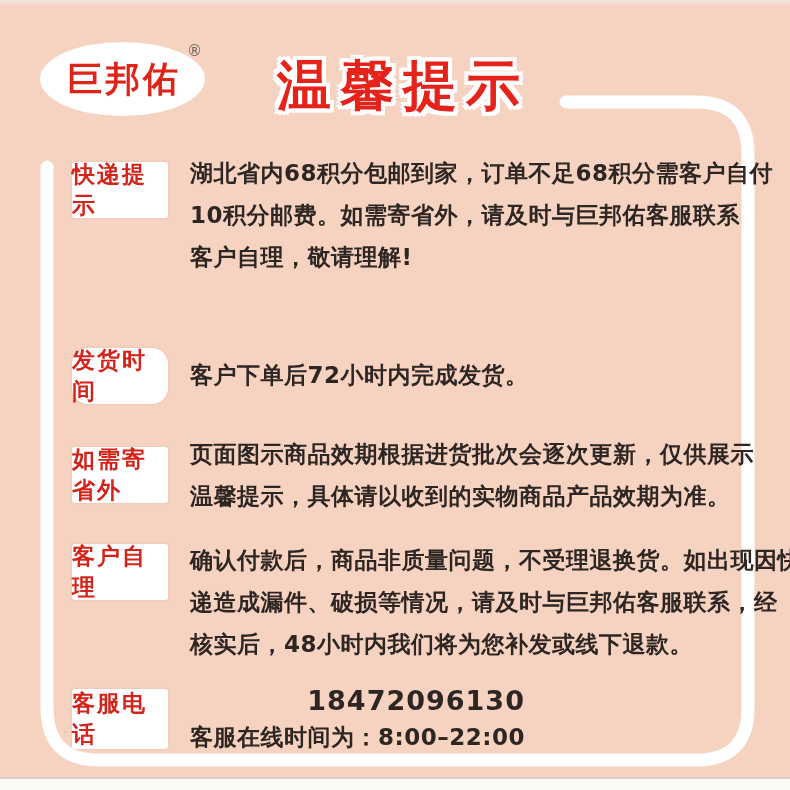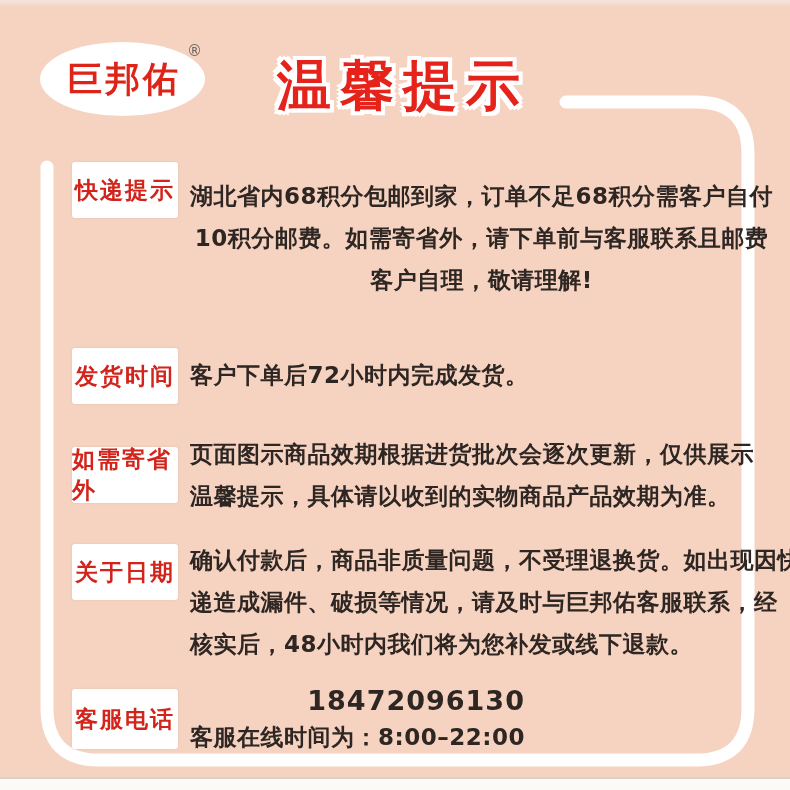--- a/index.html
+++ b/index.html
@@ -56,41 +56,41 @@
     color: var(--title_red, #e5231b);
     text-shadow:
       -4px -4px 0 #fff,  4px -4px 0 #fff,
       -4px  4px 0 #fff,  4px  4px 0 #fff,
       -4px  0   0 #fff,  4px  0   0 #fff,
        0   -4px 0 #fff,  0    4px 0 #fff;
   }
 
   
   .label {
-    position: absolute; left: 72px; width: 106px; height: 56px;
+    position: absolute; left: 72px; width: 96px; height: 56px;
     background: #ffffff; border-radius: 3px;
     display: flex; align-items: center; justify-content: center;
     color: var(--label_red, #d2241b);
     font-size: 23px; font-weight: bold; letter-spacing: 2px;
     box-shadow: 0 0 2px rgba(180,140,120,.25);
   }
   .s1 .label { top: 162px; }
-  .s2 .label { top: 348px; }
+  .s2 .label { top: 348px; border-radius: 16px; }
   .s3 .label { top: 447px; }
   .s4 .label { top: 544px; }
   .s5 .label { top: 689px; height: 60px; }
 
   
   .lines {
     position: absolute; left: 190px;
     color: var(--body_text, #2d2622);
     font-size: 23px; font-weight: bold; letter-spacing: .5px;
     line-height: 42px; white-space: nowrap;
   }
-  .s1 .lines { top: 175px; text-align: center; }
+  .s1 .lines { top: 152px; }
   .s2 .lines { top: 354px; text-align: center; }
   .s3 .lines { top: 433px; }
   .s4 .lines { top: 539px; }
   .s5 .lines { top: 683px; line-height: 36px; }
   .s5 .line.phone { font-size: 27px; letter-spacing: 1px; text-align: right; }
 </style>
 </head>
 <body>
 
 <div class="page">
@@ -105,42 +105,42 @@
     <span class="logo-text">巨邦佑</span>
     <span class="reg">®</span>
   </div>
 
   <h1 class="title">温馨提示</h1>
 
   <section class="sec s1">
     <div class="label">快递提示</div>
     <div class="lines">
       <div class="line">湖北省内68积分包邮到家，订单不足68积分需客户自付</div>
-      <div class="line">10积分邮费。如需寄省外，请下单前与客服联系且邮费</div>
+      <div class="line">10积分邮费。如需寄省外，请及时与巨邦佑客服联系</div>
       <div class="line">客户自理，敬请理解!</div>
     </div>
   </section>
 
   <section class="sec s2">
     <div class="label">发货时间</div>
     <div class="lines">
       <div class="line">客户下单后72小时内完成发货。</div>
     </div>
   </section>
 
   <section class="sec s3">
     <div class="label">如需寄省外</div>
     <div class="lines">
       <div class="line">页面图示商品效期根据进货批次会逐次更新，仅供展示</div>
       <div class="line">温馨提示，具体请以收到的实物商品产品效期为准。</div>
     </div>
   </section>
 
   <section class="sec s4">
-    <div class="label">关于日期</div>
+    <div class="label">客户自理</div>
     <div class="lines">
       <div class="line">确认付款后，商品非质量问题，不受理退换货。如出现因快</div>
       <div class="line">递造成漏件、破损等情况，请及时与巨邦佑客服联系，经</div>
       <div class="line">核实后，48小时内我们将为您补发或线下退款。</div>
     </div>
   </section>
 
   <section class="sec s5">
     <div class="label">客服电话</div>
     <div class="lines">

